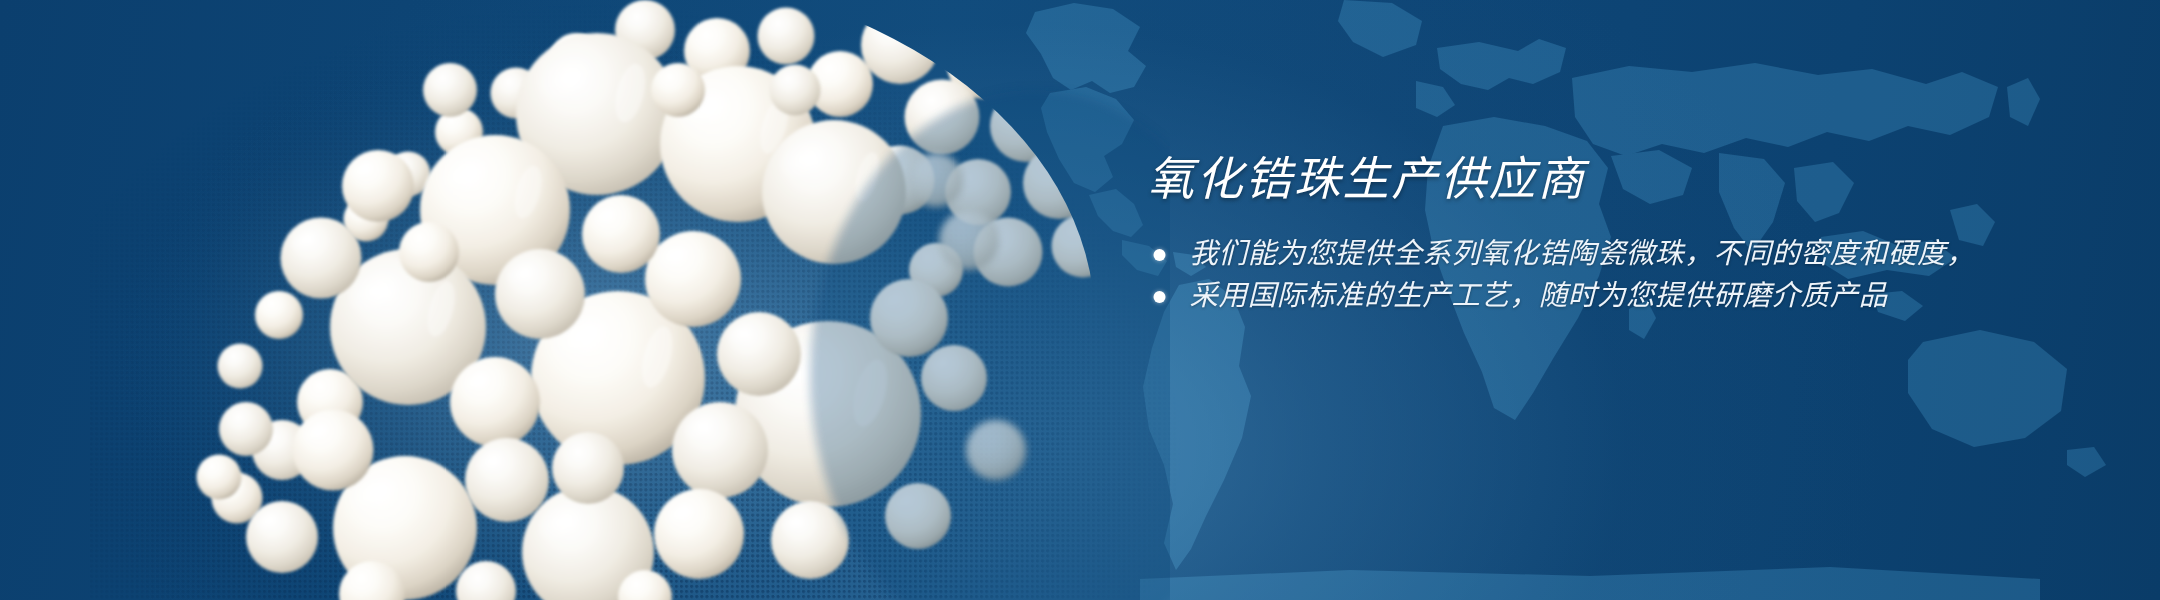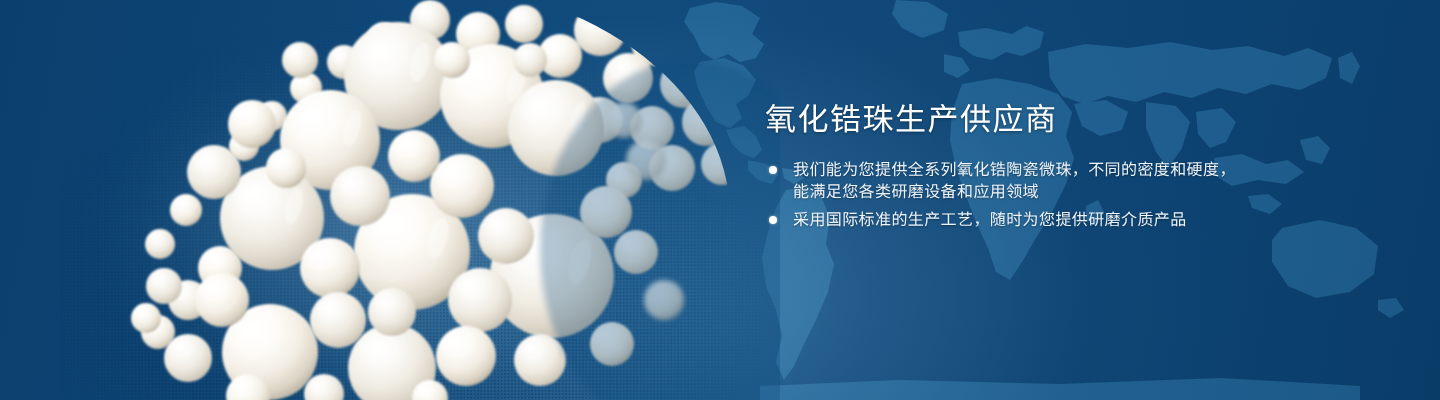--- a/index.html
+++ b/index.html
@@ -12,20 +12,21 @@
     font-family: "Liberation Sans", "DejaVu Sans", sans-serif;
   }
 
   .banner {
     position: relative;
     width: 1440px;
     height: 400px;
     overflow: hidden;
     background: #0d4474;
     user-select: none;
+    font-style: italic;
   }
 
   
   .bg-base {
     position: absolute;
     inset: 0;
     background:
       radial-gradient(ellipse 780px 520px at 46% 74%,
           rgba(70,130,175,0.72) 0%,
           rgba(54,112,158,0.46) 28%,
@@ -96,21 +97,21 @@
   }
   .points {
     list-style: none;
     margin: 0;
     padding: 0;
   }
   .point {
     position: relative;
     padding-left: 28px;
     margin-bottom: 6px;
-    font-size: 16px;
+    font-size: 19px;
     line-height: 22px;
     color: #eef4fa;
     letter-spacing: 0.4px;
     text-shadow: 0 1px 2px rgba(0,0,0,0.35);
   }
   .point:last-child { margin-bottom: 0; }
   .bullet-dot {
     position: absolute;
     left: 4px;
     top: 7px;
@@ -378,21 +379,20 @@
 
   <div class="content">
 
     <h1 class="headline">氧化锆珠生产供应商</h1>
 
     <ul class="points">
 
       <li class="point">
         <span class="bullet-dot"></span>
         <span class="point-line">我们能为您提供全系列氧化锆陶瓷微珠，不同的密度和硬度，</span>
-        <span class="point-line">能满足您各类研磨设备和应用领域</span>
       </li>
 
 
       <li class="point">
         <span class="bullet-dot"></span>
         <span class="point-line">采用国际标准的生产工艺，随时为您提供研磨介质产品</span>
       </li>
 
     </ul>
   </div>

